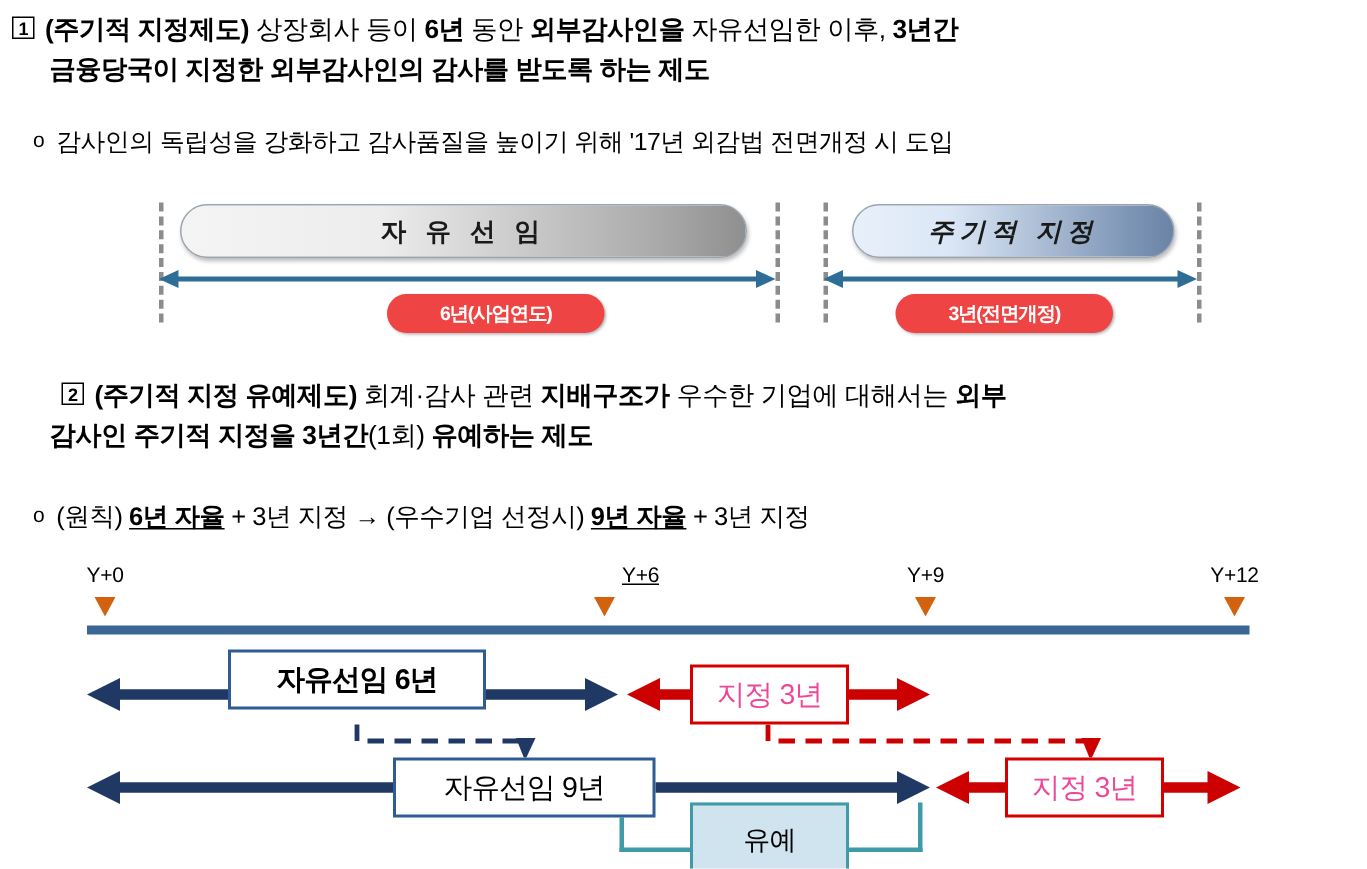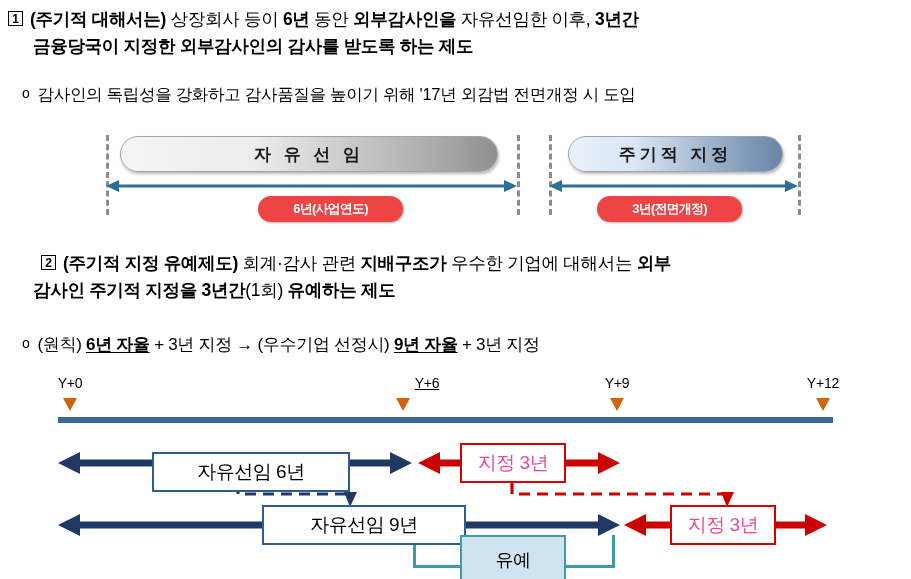--- a/index.html
+++ b/index.html
@@ -70,20 +70,21 @@
     font-weight: bold;
     letter-spacing: 4px;
     color: #1a1a1a;
     box-shadow: 1px 2px 3px rgba(0,0,0,0.28);
   }
   .pill-grey {
     background: linear-gradient(to right, #f4f4f4 0%, #ededed 35%, #a9a9a9 85%, #8f8f8f 100%);
   }
   .pill-blue {
     background: linear-gradient(to right, #e8f0fa 0%, #dbe7f6 30%, #7b93b4 88%, #6b84a6 100%);
+    font-style: italic;
   }
 
   .tagpill {
     position: absolute;
     height: 26px;
     border-radius: 13px;
     background: #ef4444;
     color: #ffffff;
     font-size: 13px;
     font-weight: bold;
@@ -143,21 +144,21 @@
     border-top: none;
     box-sizing: border-box;
   }
 
   svg.overlay { position: absolute; left: 0; top: 0; pointer-events: none; }
 </style>
 </head>
 <body>
 
 <div class="abs para" style="left:8px; top:6px;">
-  <span class="numbox">1</span><span class="b">(주기적 대해서는)</span> 상장회사 등이 <span class="b">6년</span> 동안 <span class="b">외부감사인을</span> 자유선임한 이후, <span class="b">3년간</span>
+  <span class="numbox">1</span><span class="b">(주기적 지정제도)</span> 상장회사 등이 <span class="b">6년</span> 동안 <span class="b">외부감사인을</span> 자유선임한 이후, <span class="b">3년간</span>
 </div>
 
 <div class="abs para b" style="left:33px; top:33px;">금융당국이 지정한 외부감사인의 감사를 받도록 하는 제도</div>
 
 <div class="abs para" style="left:22px; top:80px; font-size:16.5px;">
   <span class="bullet-o">o</span><span>감사인의 독립성을 강화하고 감사품질을 높이기 위해 '17년 외감법 전면개정 시 도입</span>
 </div>
 
 <div class="dash-v" style="left:106px;"></div>
 <div class="dash-v" style="left:517px;"></div>
@@ -249,29 +250,29 @@
     <polygon points="620,525 598,514 598,536" fill="#1f3864"></polygon>
   </g>
 
   <g>
     <line x1="638" y1="525" x2="813" y2="525" stroke="#cc0000" stroke-width="7"></line>
     <polygon points="624,525 646,514 646,536" fill="#cc0000"></polygon>
     <polygon points="827,525 805,514 805,536" fill="#cc0000"></polygon>
   </g>
 </svg>
 
-<div class="labelbox lb-navy" style="left:152px; top:452px; width:198px; height:40px;">
+<div class="labelbox lb-navy" style="left:152px; top:433px; width:172px; height:40px;font-weight:bold;">
   <span>자유선임 6년</span>
 </div>
 
 <div class="labelbox lb-red" style="left:460px; top:443px; width:106px; height:40px;">
   <span>지정 3년</span>
 </div>
 
-<div class="labelbox lb-navy" style="left:262px; top:505px; width:204px; height:40px;text-align:center;">
+<div class="labelbox lb-navy" style="left:262px; top:505px; width:175px; height:40px;text-align:center;">
   <span>자유선임 9년</span>
 </div>
 
 <div class="labelbox lb-red" style="left:670px; top:505px; width:106px; height:40px;">
   <span>지정 3년</span>
 </div>
 
 <div class="bracket" style="left:413px; top:535px; width:202px; height:33px;"></div>
 
 <div class="labelbox lb-teal" style="left:460px; top:535px; width:106px; height:49px;">

